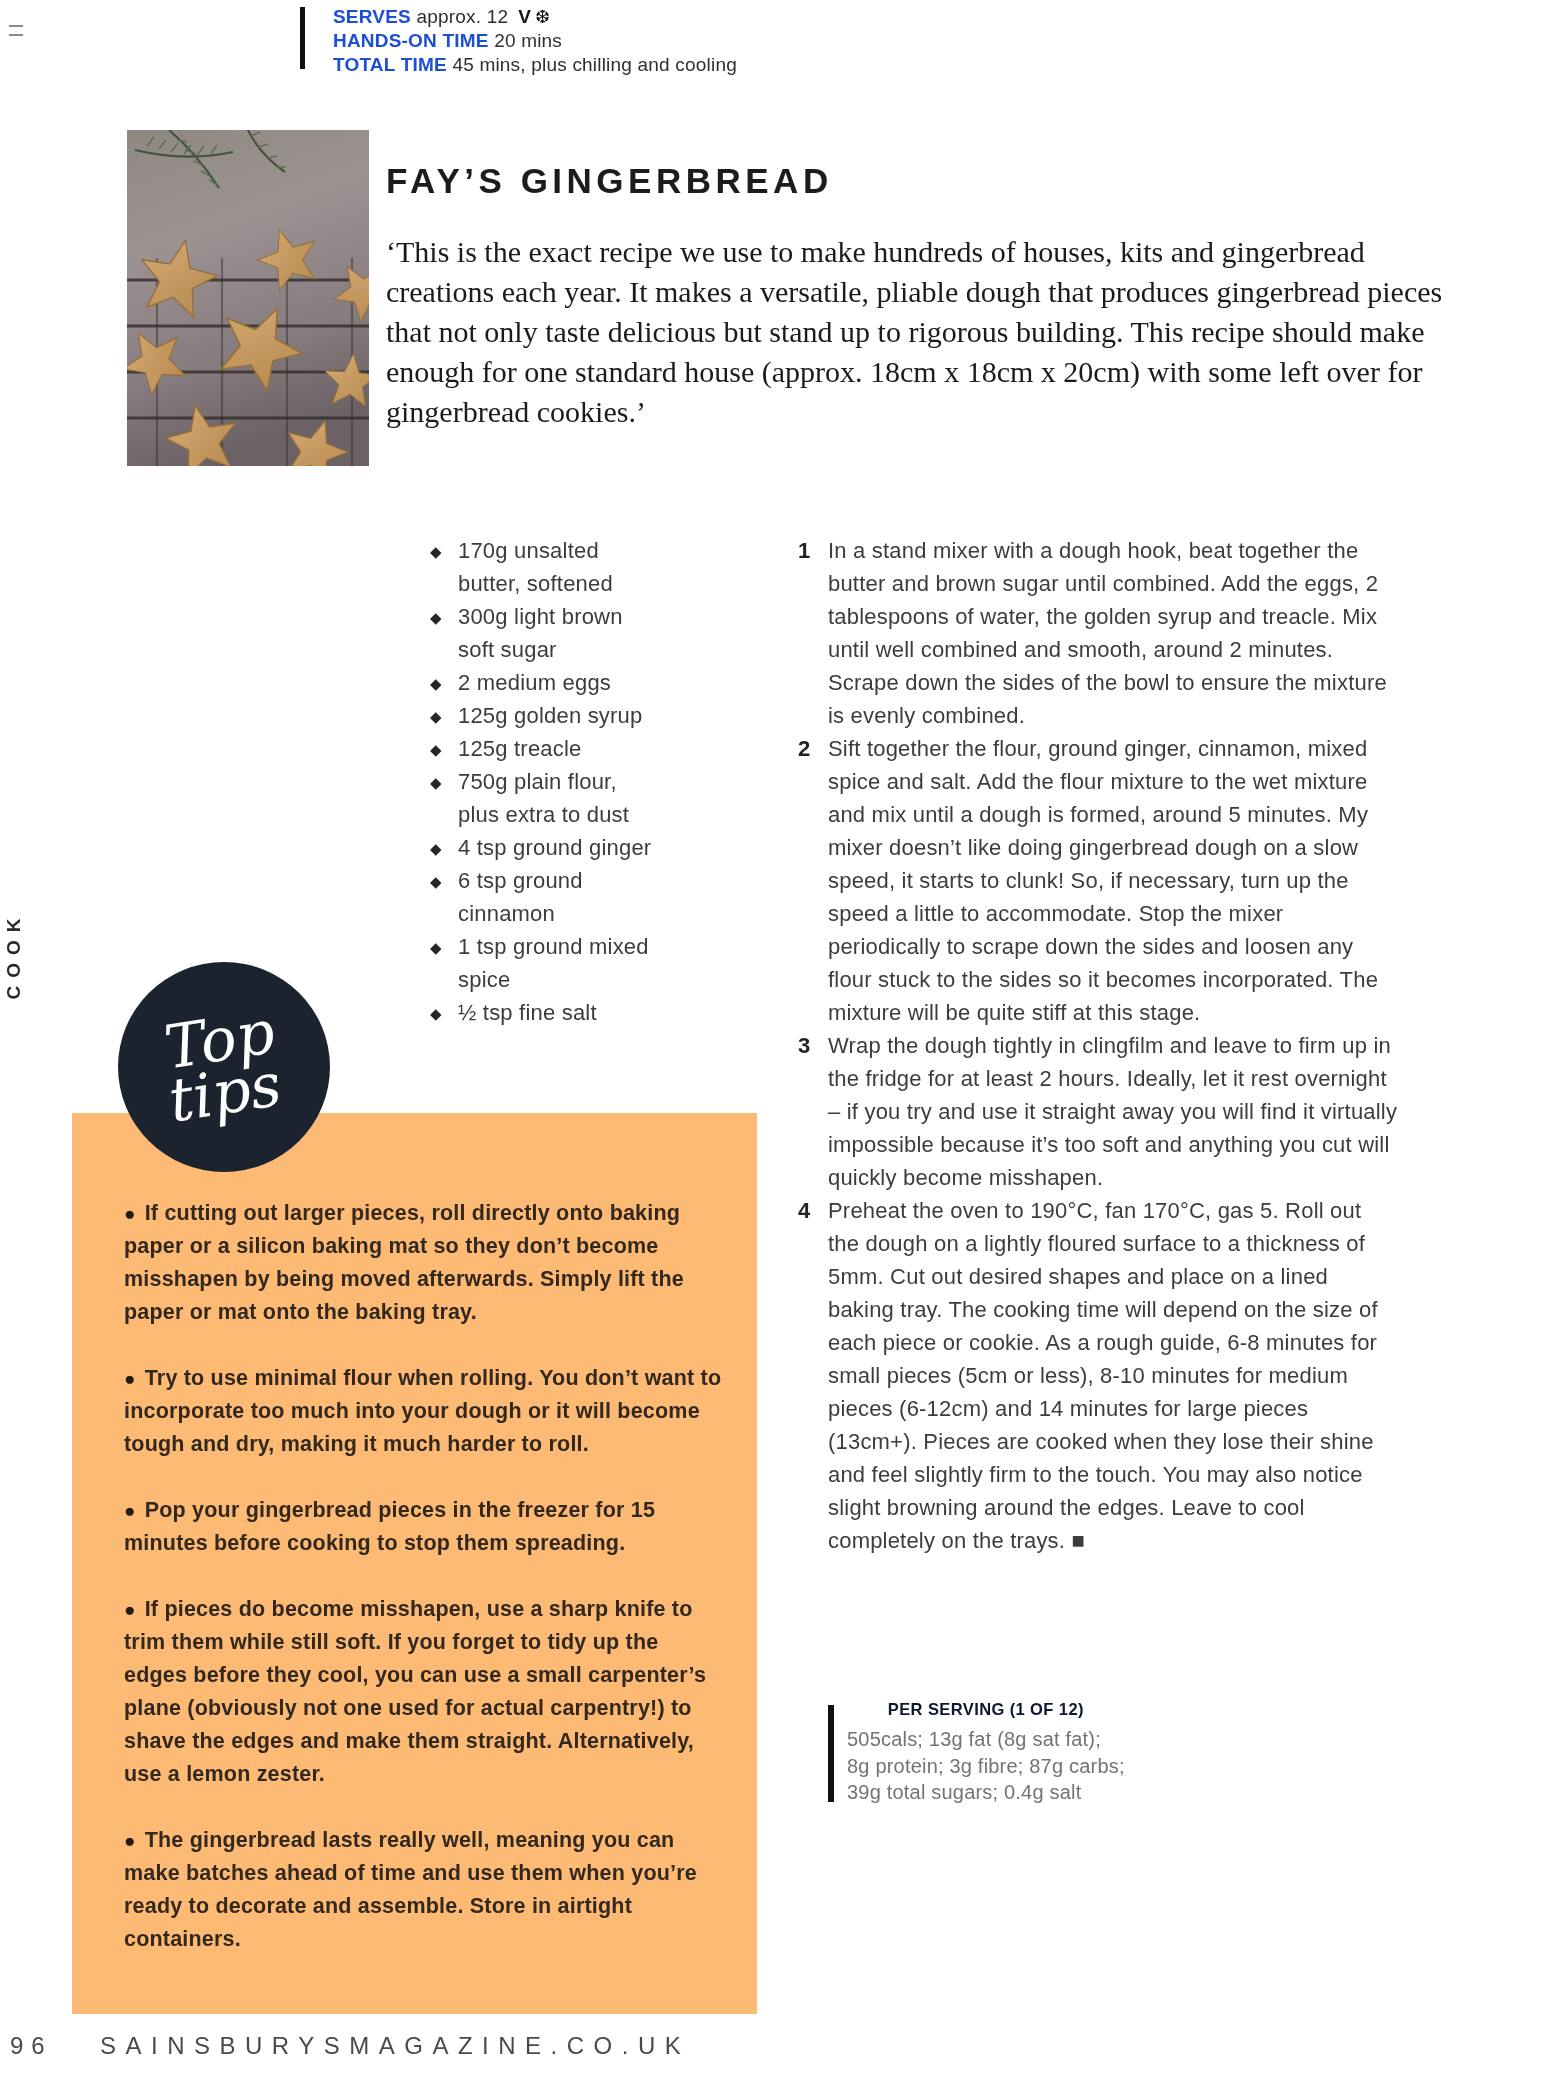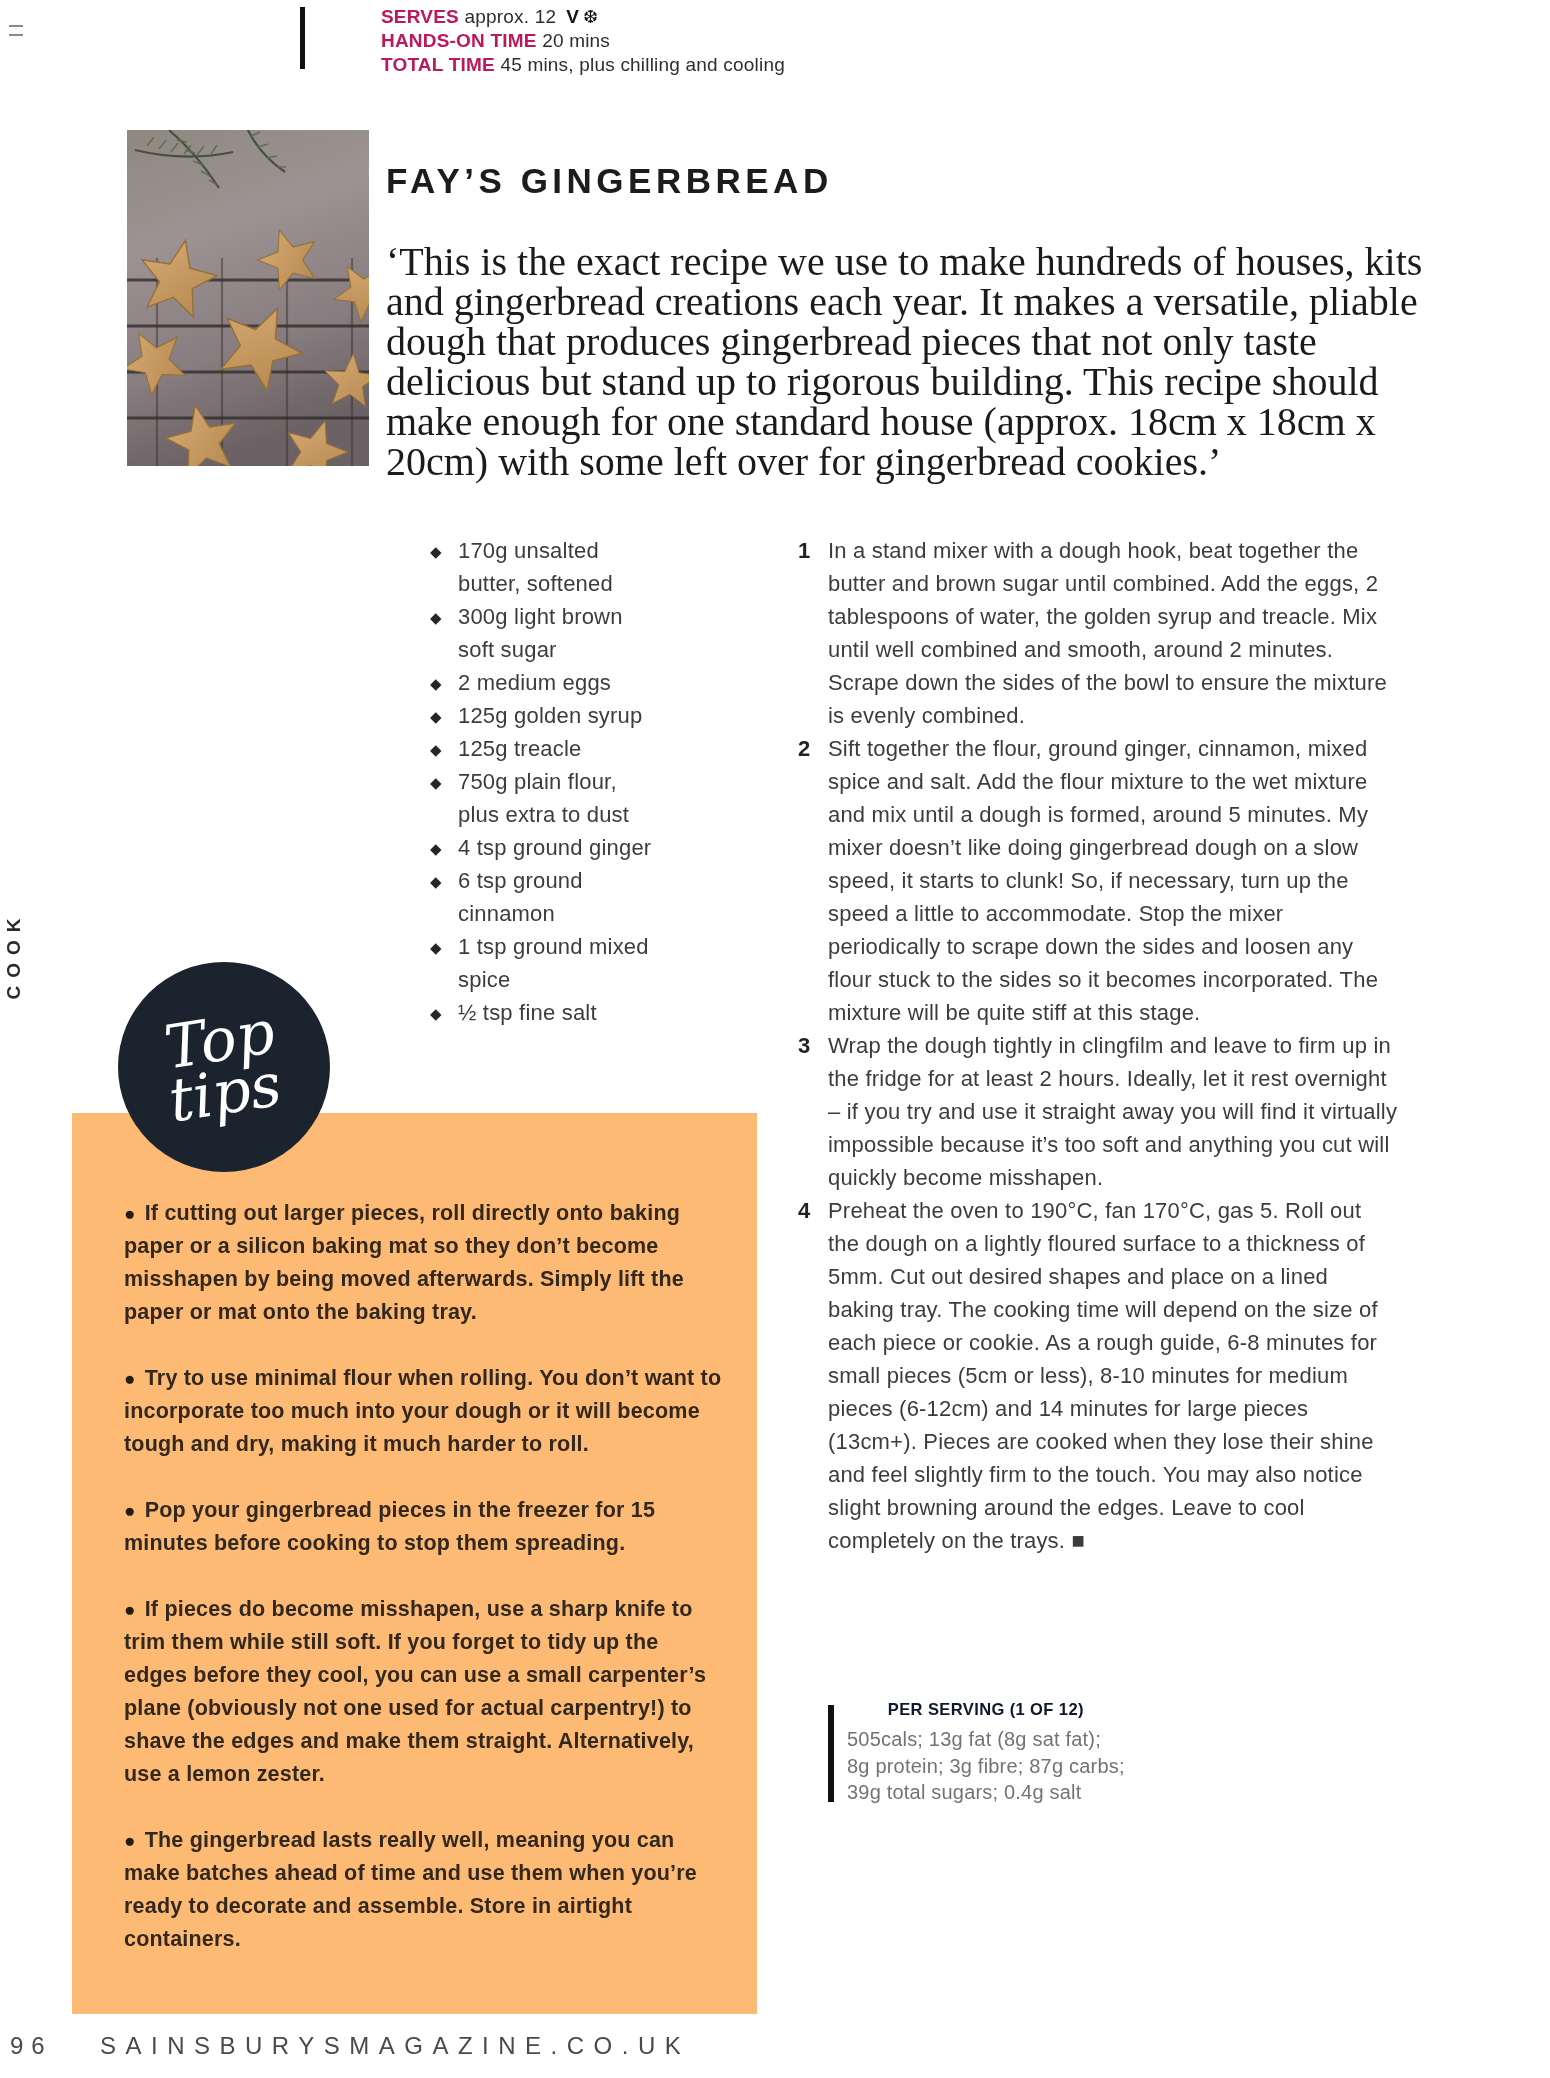--- a/index.html
+++ b/index.html
@@ -7,31 +7,31 @@
     position:relative;width:1550px;height:2078px;background:#ffffff;
     font-family:"Liberation Sans",sans-serif;overflow:hidden;margin:0 auto;
   }
   
   .corner-mark{position:absolute;left:9px;top:25px;width:14px;height:7px;
     border-top:2px solid #8a8a8a;border-bottom:2px solid #8a8a8a;}
   
   .meta{position:absolute;left:300px;top:5px;padding-left:33px;color:#1f1f1f;}
   .meta:before{content:"";position:absolute;left:0;top:2px;width:5px;height:62px;background:#111;}
   .meta-row{font-size:19px;line-height:24px;letter-spacing:.2px;color:#2e2e2e;white-space:nowrap;}
-  .meta-row b{font-weight:700;color:#be185d;margin-left:48px;}
+  .meta-row b{font-weight:700;color:#1d4ed8;}
   .meta-v{font-weight:700;margin-left:10px;color:#161616;}
   .meta-snow{margin-left:4px;font-size:18px;color:#161616;}
   
   .photo{position:absolute;left:127px;top:130px;width:242px;height:336px;}
   .photo svg{display:block;width:100%;height:100%;}
   
   .title{position:absolute;left:386px;top:138px;font-size:35px;font-weight:700;
     letter-spacing:4.5px;color:#1c1c1c;}
   .intro{position:absolute;left:386px;top:202px;width:1060px;
-    font-family:"Liberation Serif",serif;font-size:40px;line-height:40px;color:#1b1b1b;}
+    font-family:"Liberation Serif",serif;font-size:30px;line-height:40px;color:#1b1b1b;}
   
   .ingredients{position:absolute;left:430px;top:534px;width:232px;margin:0;padding:0;list-style:none;}
   .ing{position:relative;padding-left:28px;font-size:22px;line-height:33px;
     letter-spacing:.2px;color:#3c3c3c;}
   .diamond{position:absolute;left:0;top:1px;font-size:15px;color:#262626;}
   
   .steps{position:absolute;left:798px;top:534px;width:600px;margin:0;padding:0;list-style:none;}
   .step{display:flex;}
   .step-num{flex:none;width:30px;font-weight:700;font-size:22px;line-height:33px;color:#222;}
   .step-text{flex:1;font-size:22px;line-height:33px;letter-spacing:.2px;color:#3c3c3c;}

